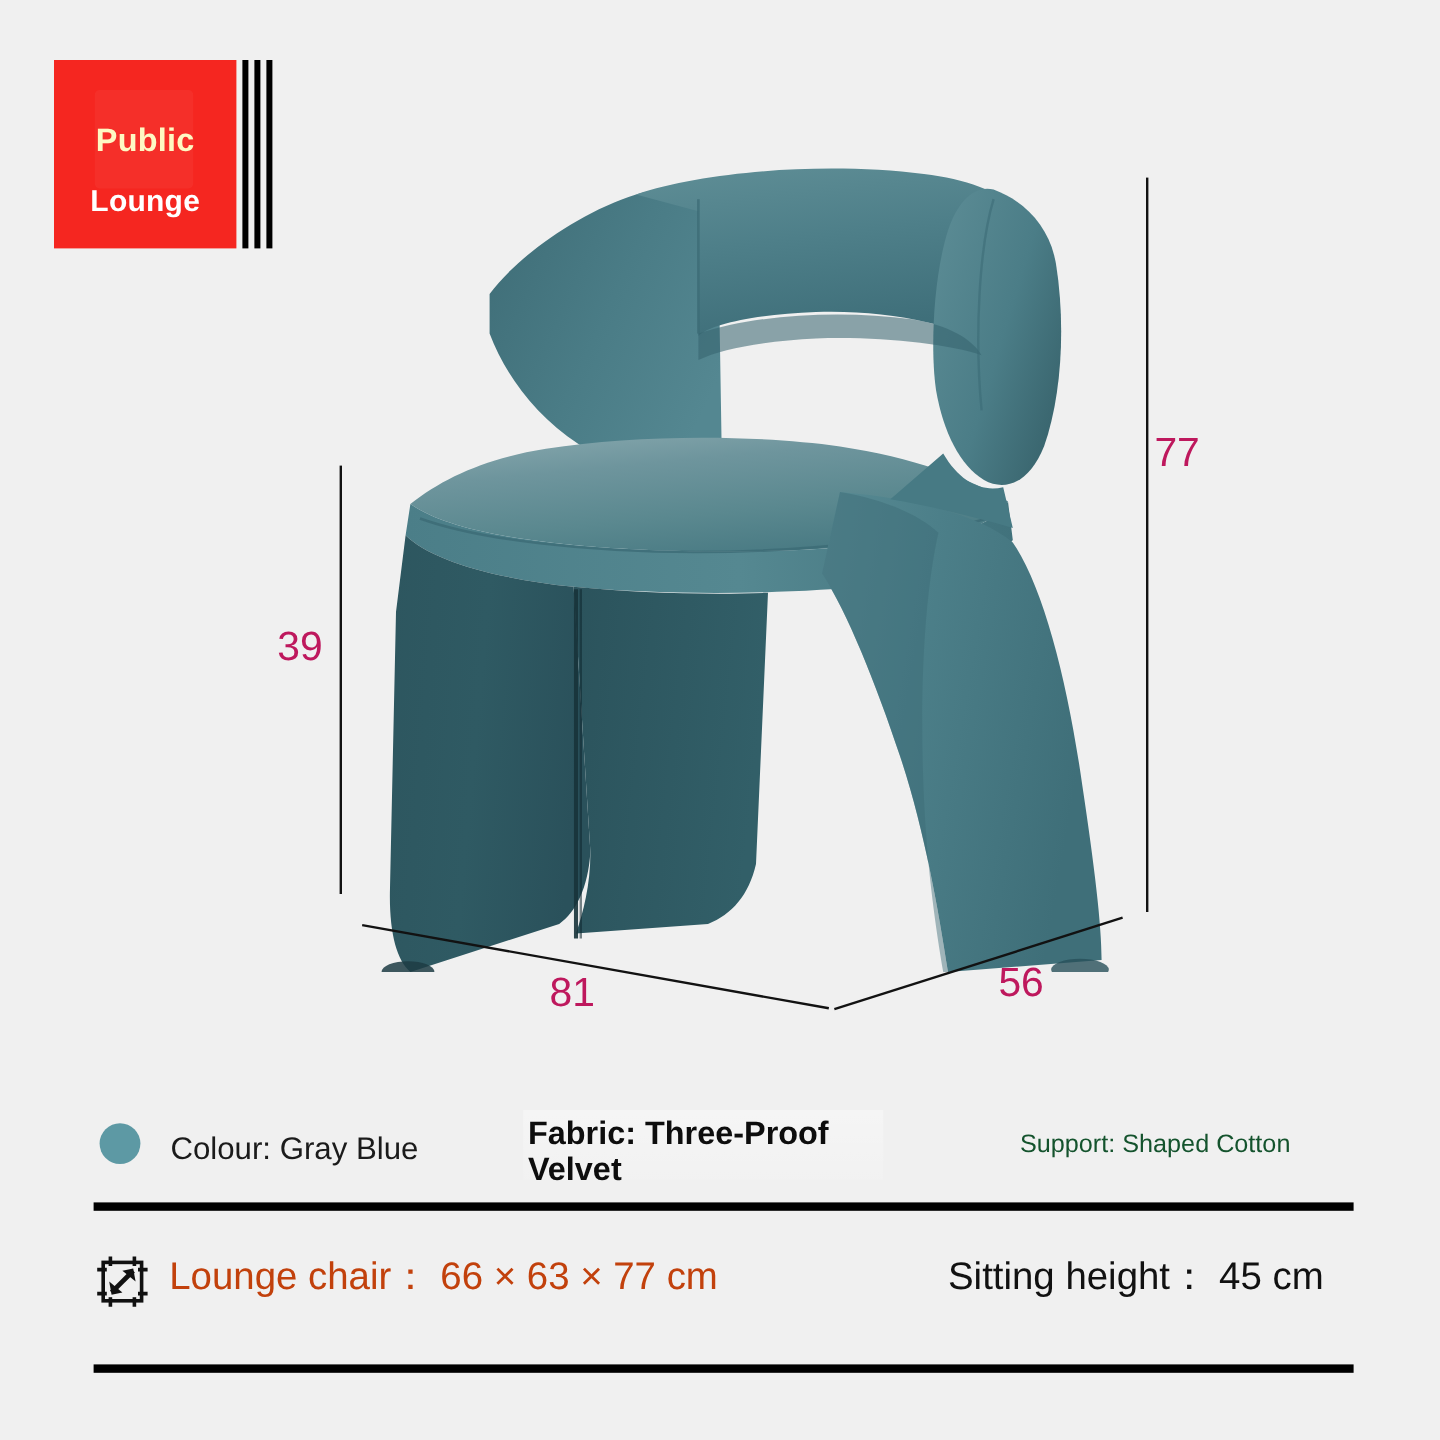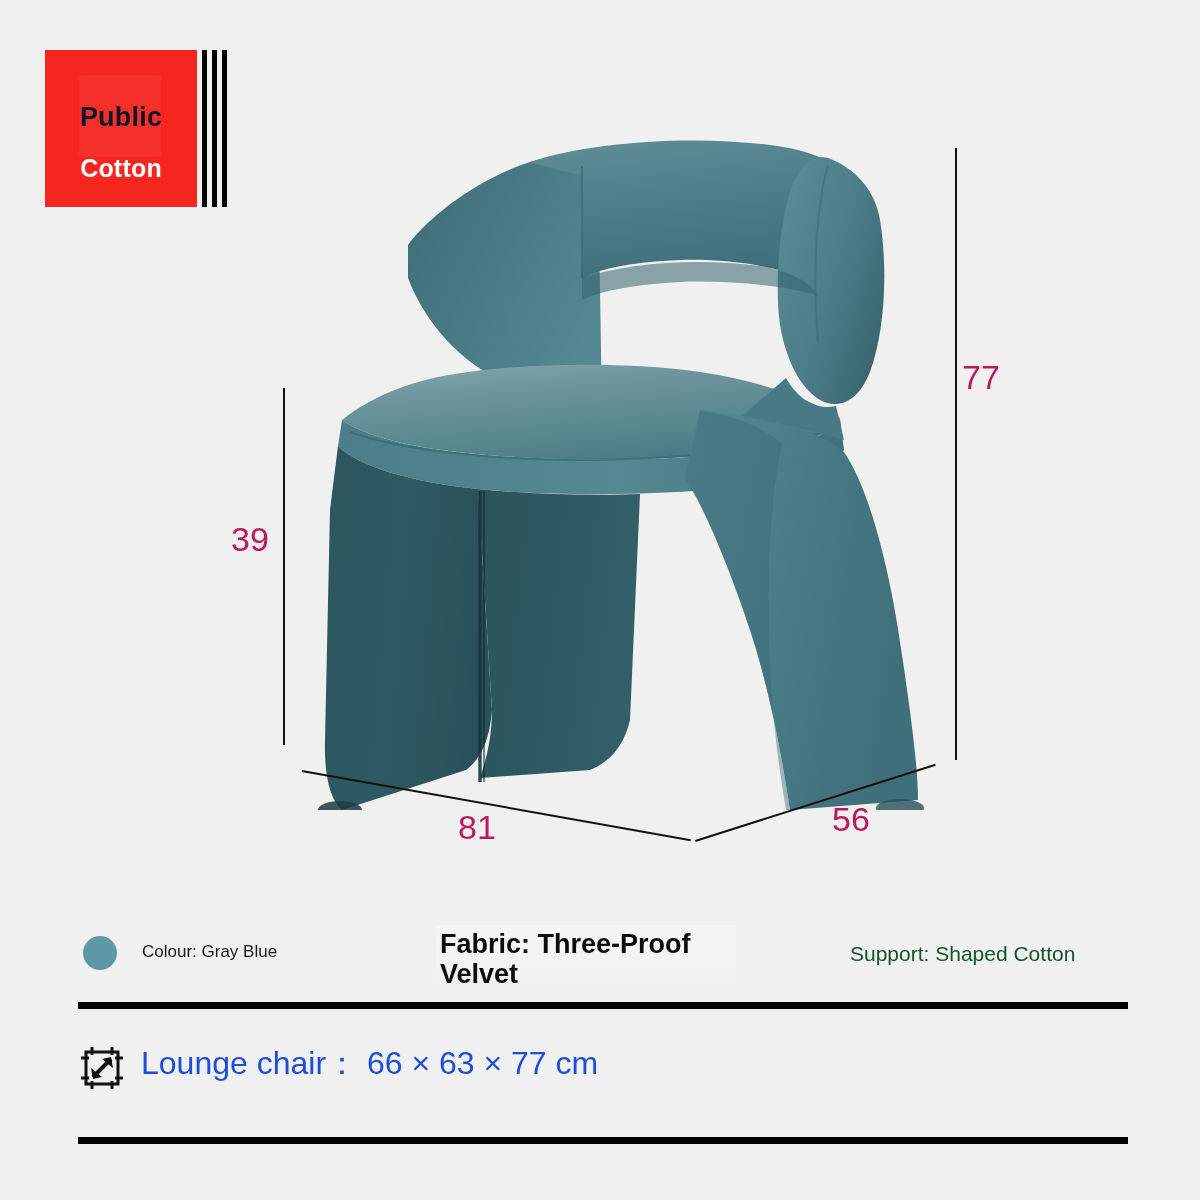--- a/index.html
+++ b/index.html
@@ -17,21 +17,21 @@
   .logo-square{
     position:absolute;left:0;top:0;width:152px;height:157px;
     background:#f52620;
   }
   .logo-inner-ghost{
     position:absolute;left:34px;top:25px;width:82px;height:82px;
     background:rgba(255,255,255,0.045);border-radius:4px;
   }
   .logo-text-main{
     position:absolute;left:0;top:52px;width:152px;text-align:center;
-    color:#0f172a;font-weight:bold;font-size:27px;letter-spacing:0.2px;
+    color:#fef9c3;font-weight:bold;font-size:27px;letter-spacing:0.2px;
     font-family:"Liberation Sans", sans-serif;
   }
   .logo-text-sub{
     position:absolute;left:0;top:104px;width:152px;text-align:center;
     color:#ffffff;font-weight:bold;font-size:25px;letter-spacing:0.2px;
     font-family:"Liberation Sans", sans-serif;
   }
   .logo-bars{position:absolute;left:157px;top:0px;height:157px;width:36px;}
   .logo-bars i{position:absolute;top:0;height:157px;width:5px;background:#000;display:block;}
   .logo-bars i:nth-child(1){left:0px;}
@@ -61,21 +61,21 @@
   .d-63{left:695px;top:840px;width:252px;transform:rotate(-17.6deg);}
 
   
   .spec-row{position:absolute;left:78px;top:925px;width:1050px;height:62px;}
   .swatch{
     position:absolute;left:5px;top:11px;width:34px;height:34px;border-radius:50%;
     background:#5d99a4;
   }
   .spec-colour{
     position:absolute;left:64px;top:17px;
-    font-size:17px;color:#1b1b1b;font-family:"Liberation Sans", sans-serif;
+    font-size:26px;color:#1b1b1b;font-family:"Liberation Sans", sans-serif;
   }
   .spec-fabric-bg{
     position:absolute;left:358px;top:0px;width:300px;height:58px;
     background:linear-gradient(180deg,rgba(255,255,255,0.35),rgba(255,255,255,0.1));
   }
   .spec-fabric{
     position:absolute;left:362px;top:4px;width:268px;
     font-size:27px;font-weight:bold;color:#0d0d0d;line-height:1.12;
     font-family:"Liberation Sans", sans-serif;
   }
@@ -86,39 +86,39 @@
 
   
   .rule{position:absolute;left:78px;width:1050px;height:7px;background:#000;}
   .rule-top{top:1002px;}
   .rule-bottom{top:1137px;}
 
   .size-row{position:absolute;left:78px;top:1040px;width:1050px;height:60px;}
   .dim-icon{position:absolute;left:2px;top:6px;width:44px;height:44px;}
   .size-main{
     position:absolute;left:63px;top:2px;
-    font-size:32px;color:#1d4ed8;font-family:"Liberation Sans", sans-serif;
+    font-size:32px;color:#c2410c;font-family:"Liberation Sans", sans-serif;
     white-space:pre;
   }
   .size-sitting{
     position:absolute;left:712px;top:2px;
     font-size:32px;color:#111;font-family:"Liberation Sans", sans-serif;
     white-space:pre;
   }
 </style>
 </head>
 <body>
 
 <div class="page">
 
   <div class="logo-block">
     <div class="logo-square">
       <div class="logo-inner-ghost"></div>
       <div class="logo-text-main">Public</div>
-      <div class="logo-text-sub">Cotton</div>
+      <div class="logo-text-sub">Lounge</div>
     </div>
     <div class="logo-bars">
       <i></i>
       <i></i>
       <i></i>
     </div>
   </div>
 
   <div class="product-area">
     <svg class="chair-svg" viewBox="0 0 760 700">
@@ -254,17 +254,18 @@
       <line x1="32" y1="1" x2="32" y2="43" stroke="#111" stroke-width="3"></line>
       <line x1="1" y1="12" x2="43" y2="12" stroke="#111" stroke-width="3"></line>
       <line x1="1" y1="32" x2="43" y2="32" stroke="#111" stroke-width="3"></line>
       <rect x="9" y="9" width="26" height="26" fill="#f0f0f0"></rect>
 
       <line x1="13" y1="31" x2="31" y2="13" stroke="#111" stroke-width="4"></line>
       <polygon points="31,11 33,22 22,13" fill="#111"></polygon>
       <polygon points="13,33 11,22 22,31" fill="#111"></polygon>
     </svg>
     <div class="size-main">Lounge chair： 66 × 63 × 77 cm</div>
+    <div class="size-sitting">Sitting height： 45 cm</div>
   </div>
 
   <div class="rule rule-bottom"></div>
 
 </div>
 
 </body></html>

